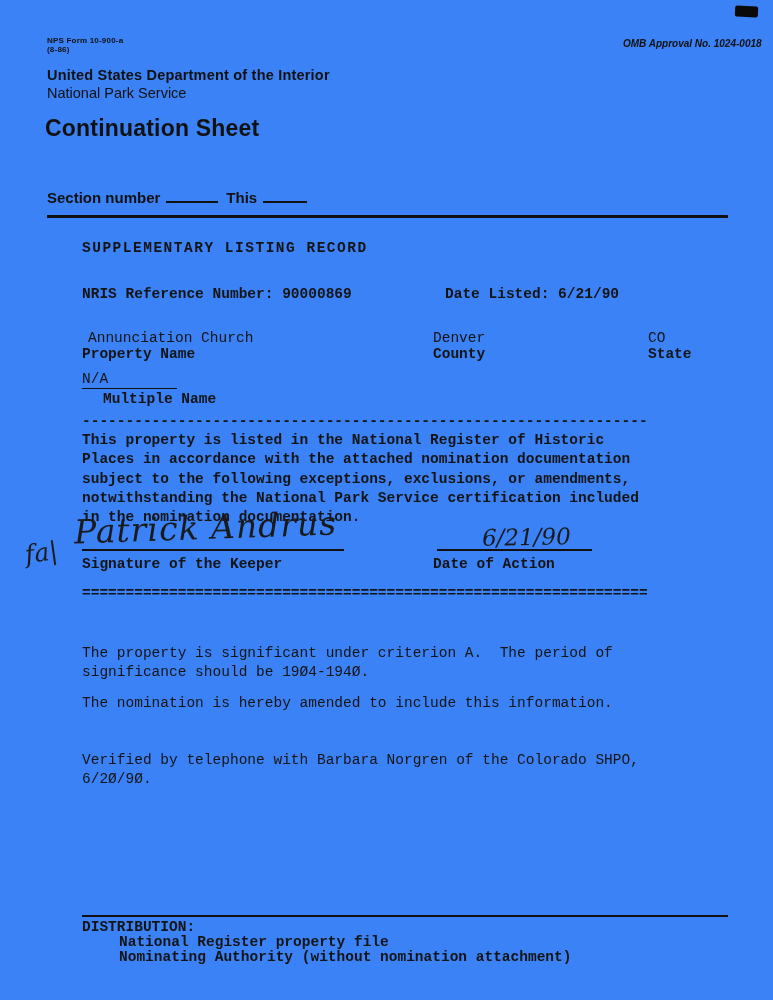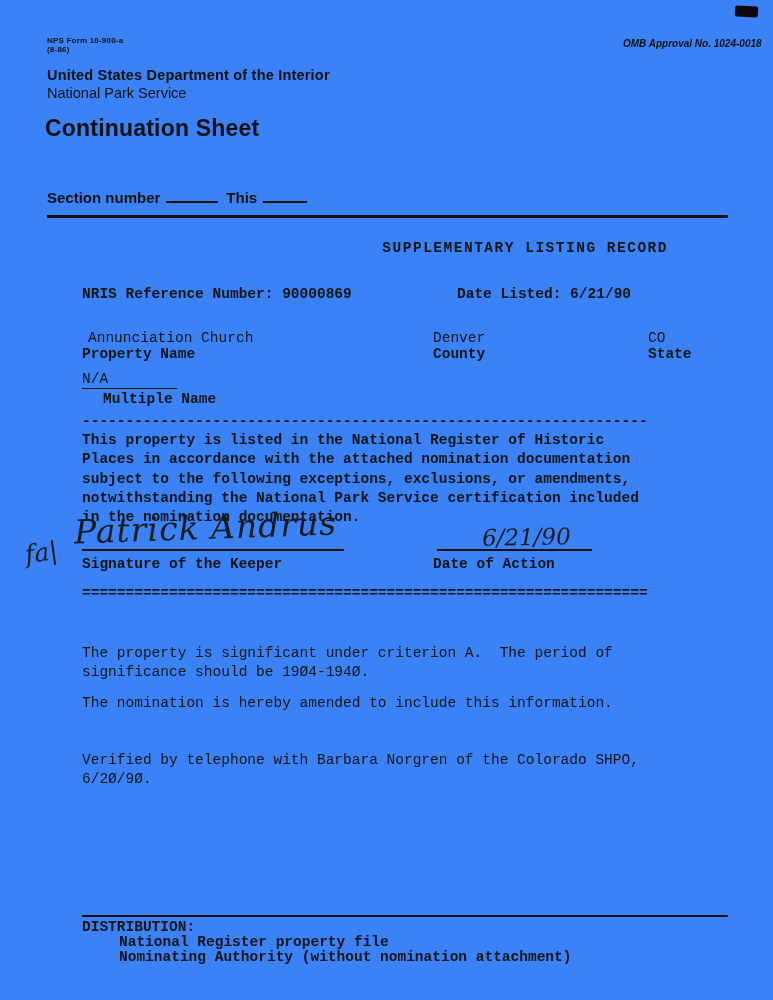--- a/index.html
+++ b/index.html
@@ -24,24 +24,24 @@
   .section-line { left:47px; top:189px; font-size:15px; font-weight:bold; }
   .blank { display:inline-block; height:13px; border-bottom:2px solid #111; vertical-align:baseline; margin:0 8px 0 6px; }
   .blank.w1 { width:52px; }
   .blank.w2 { width:44px; }
 
   .rule-thick { left:47px; top:215px; width:681px; height:3px; background:#111; }
 
   .mono-el { font-family:"Liberation Mono","DejaVu Sans Mono", monospace; font-size:14.5px; color:#141414; white-space:pre; }
   .para { white-space:pre-wrap; line-height:19.3px; }
 
-  .slr-heading { left:82px; top:240px; width:586px; text-align:right; font-weight:bold; letter-spacing:1.5px; }
+  .slr-heading { left:82px; top:240px; width:586px; text-align:left; font-weight:bold; letter-spacing:1.5px; }
 
   .nris       { left:82px;  top:286px; font-weight:bold; }
-  .datelisted { left:457px; top:286px; font-weight:bold; }
+  .datelisted { left:445px; top:286px; font-weight:bold; }
 
   .prop-name { left:88px;  top:330px; }
   .county    { left:433px; top:330px; }
   .state     { left:648px; top:330px; }
   .prop-name-lbl { left:82px;  top:346px; font-weight:bold; }
   .county-lbl    { left:433px; top:346px; font-weight:bold; }
   .state-lbl     { left:648px; top:346px; font-weight:bold; }
 
   .multi-val { left:82px; top:371px; width:95px; border-bottom:1.5px solid #111; padding-bottom:1px; }
   .multi-lbl { left:82px; top:391px; font-weight:bold;margin-left:21px; }

